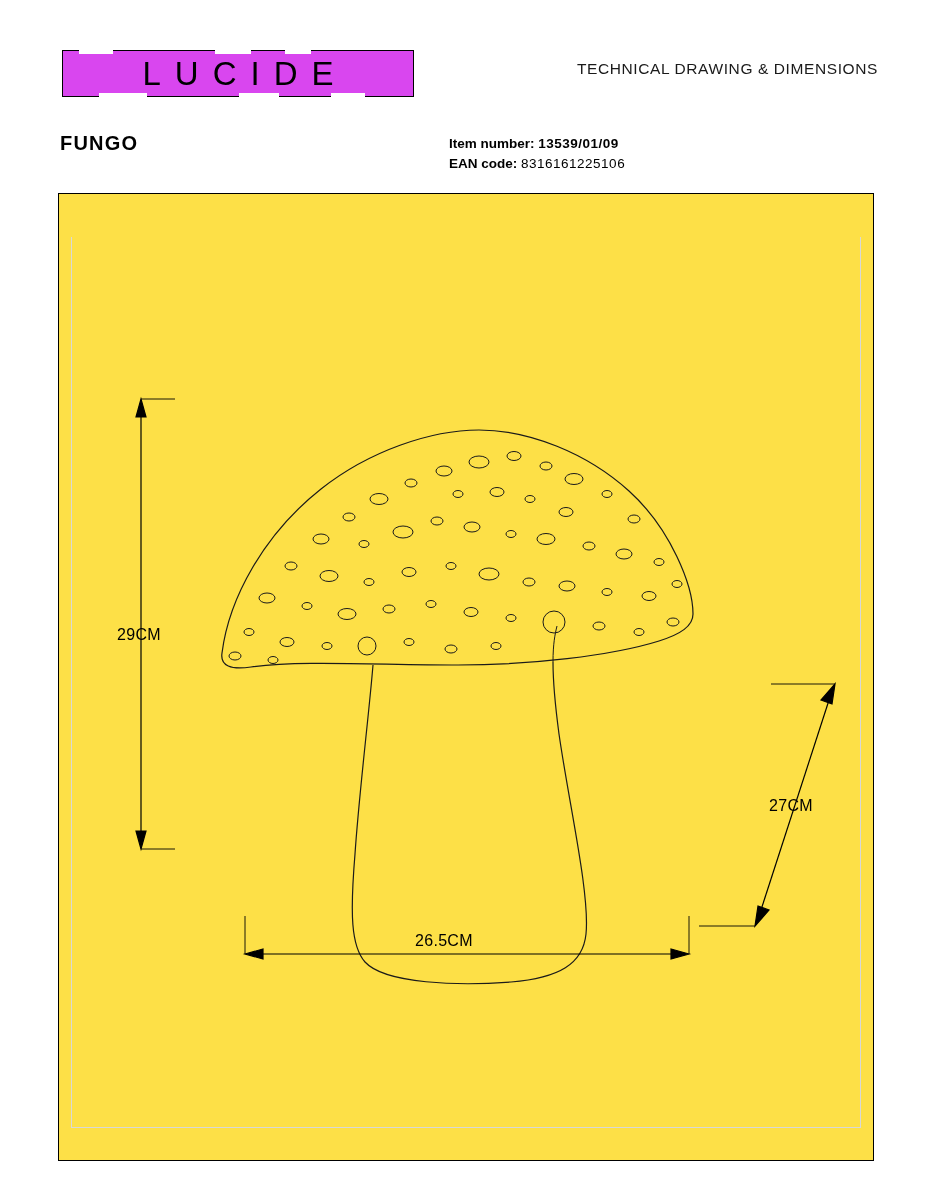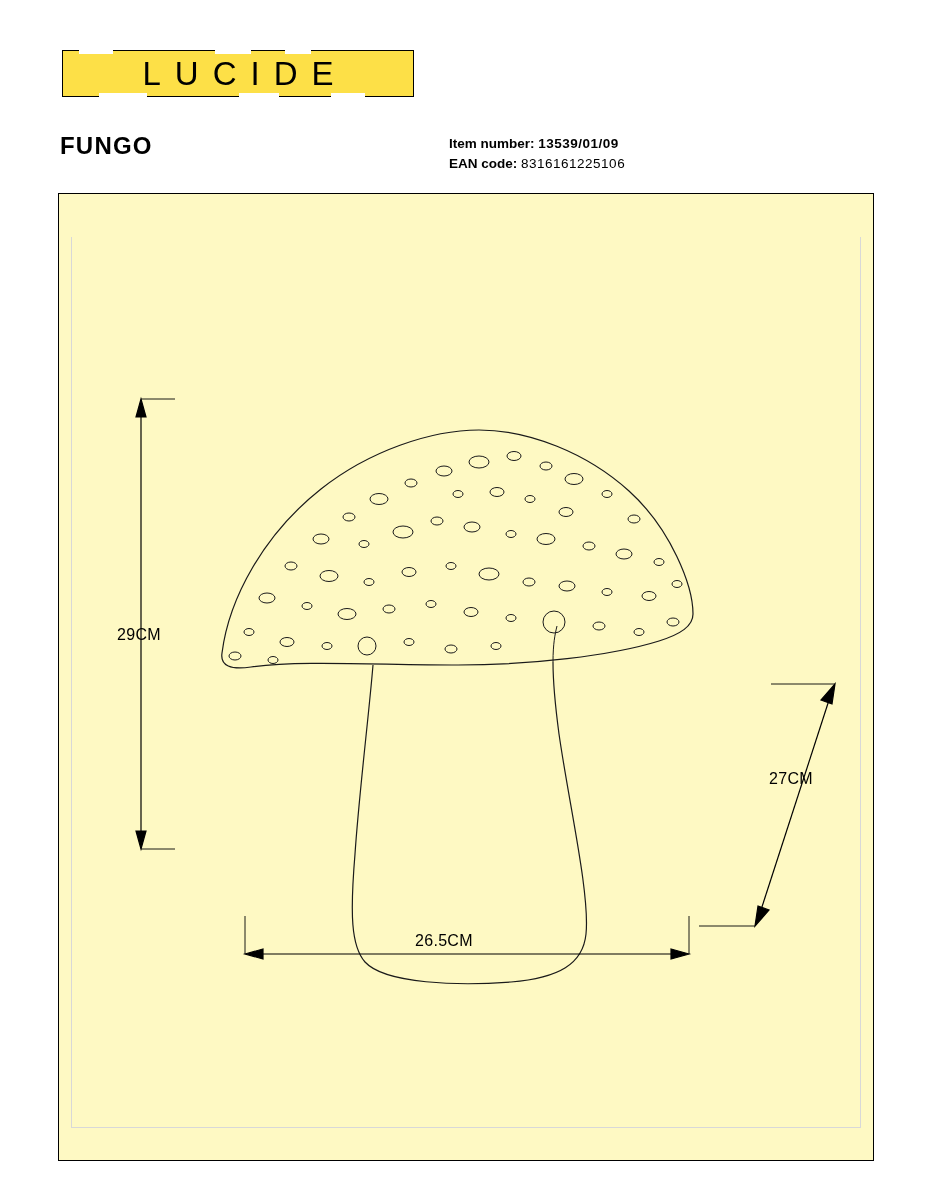--- a/index.html
+++ b/index.html
@@ -25,21 +25,21 @@
     right: 52px;
     height: 52px;
   }
   .logo-box {
     position: absolute;
     left: 0;
     top: 0;
     width: 352px;
     height: 47px;
     border: 1.5px solid #000;
-    background: #fde047;
+    background: #d946ef;
   }
   .logo-text {
     position: absolute;
     left: 0;
     top: 0;
     width: 100%;
     height: 100%;
     line-height: 45px;
     text-align: center;
     font-size: 33px;
@@ -70,21 +70,21 @@
     letter-spacing: 0.6px;
     color: #1a1a1a;
     white-space: nowrap;
   }
 
   
   .product-name {
     position: absolute;
     left: 60px;
     top: 132px;
-    font-size: 24px;
+    font-size: 20px;
     font-weight: bold;
     letter-spacing: 1.2px;
     color: #000;
   }
   .meta {
     position: absolute;
     left: 449px;
     top: 134px;
     font-size: 13.5px;
     line-height: 20px;
@@ -96,21 +96,21 @@
   .meta .val { font-weight: normal; letter-spacing: 0.5px; }
 
   
   .frame {
     position: absolute;
     left: 58px;
     top: 193px;
     width: 816px;
     height: 968px;
     border: 1.3px solid #000;
-    background: #fef9c3;
+    background: #fde047;
   }
   .inner-guide-v {
     position: absolute;
     left: 12px;
     top: 43px;
     width: 0;
     height: 890px;
     border-left: 1px solid #d8d8d8;
   }
   .inner-guide-v.right { left: auto; right: 12px; }
@@ -134,37 +134,38 @@
 
   .dim-label {
     position: absolute;
     font-size: 16px;
     color: #000;
     letter-spacing: 0.3px;
     white-space: nowrap;
   }
   .dim-height { left: 58px; top: 432px; }
   .dim-width  { left: 356px; top: 738px; }
-  .dim-depth  { left: 710px; top: 576px; }
+  .dim-depth  { left: 710px; top: 603px; }
 </style>
 </head>
 <body>
 
 <div class="header">
 
   <div class="logo-box">
     <div class="logo-text">LUCIDE</div>
     <div class="logo-notch notch-a"></div>
     <div class="logo-notch notch-b"></div>
     <div class="logo-notch notch-c"></div>
     <div class="logo-notch notch-d"></div>
     <div class="logo-notch notch-e"></div>
     <div class="logo-notch notch-f"></div>
   </div>
 
+  <div class="header-title">TECHNICAL DRAWING &amp; DIMENSIONS</div>
 </div>
 
 <div class="product-name">FUNGO</div>
 
 <div class="meta">
   <div class="row">
     <span class="lbl">Item number:</span>
     <span class="val-bold">13539/01/09</span>
   </div>
   <div class="row">

